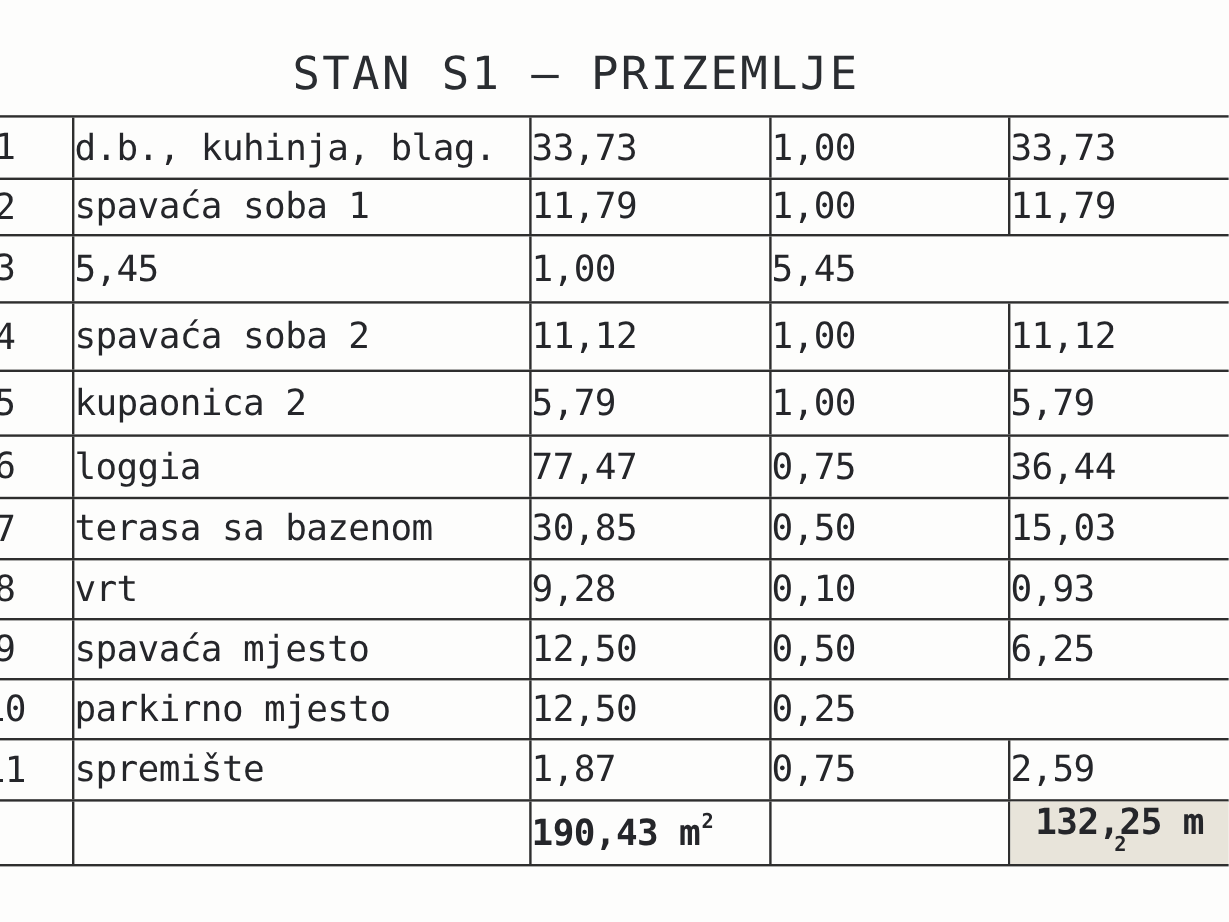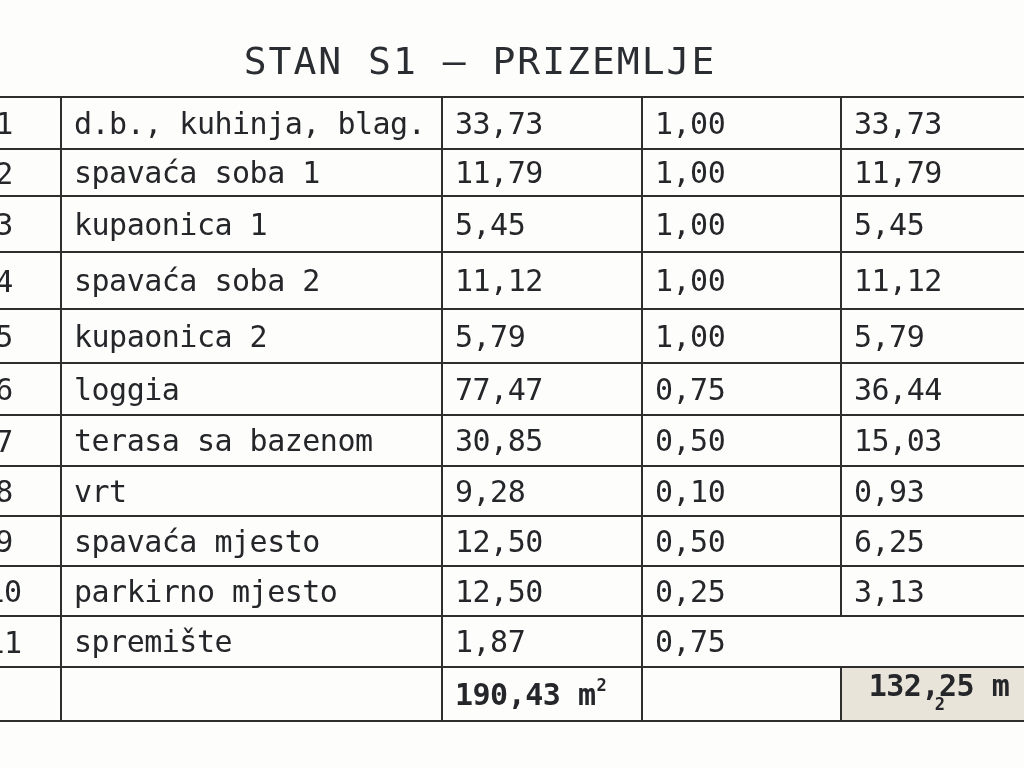--- a/index.html
+++ b/index.html
@@ -51,21 +51,21 @@
   .row:nth-child(7)  { height: 49px; }
   .row:nth-child(8)  { height: 48px; }
   .row:nth-child(9)  { height: 48px; }
   .row:nth-child(10) { height: 48px; }
   .row:nth-child(11) { height: 49px; }
   .row:nth-child(12) { height: 52px; font-weight: bold; }
   .cell {
     border-right: 2px solid #2e2e2e;
     display: flex;
     align-items: center;
-    padding-left: 12px;
+    padding-left: 0;
     font-size: 30px;
     letter-spacing: -0.5px;
     white-space: nowrap;
     overflow: hidden;
     box-sizing: border-box;
   }
   .cell:last-child { border-right: none; }
   .cell-num {
     padding: 0;
     position: relative;
@@ -113,21 +113,20 @@
       <div class="cell">spavaća soba 1</div>
       <div class="cell">11,79</div>
       <div class="cell">1,00</div>
       <div class="cell">11,79</div>
     </div>
 
     <div class="row">
       <div class="cell cell-num">
           <span class="num-text">3</span>
         </div>
-      <div class="cell">kupaonica 1</div>
       <div class="cell">5,45</div>
       <div class="cell">1,00</div>
       <div class="cell">5,45</div>
     </div>
 
     <div class="row">
       <div class="cell cell-num">
           <span class="num-text">4</span>
         </div>
       <div class="cell">spavaća soba 2</div>
@@ -186,30 +185,30 @@
       <div class="cell">6,25</div>
     </div>
 
     <div class="row">
       <div class="cell cell-num">
           <span class="num-text">10</span>
         </div>
       <div class="cell">parkirno mjesto</div>
       <div class="cell">12,50</div>
       <div class="cell">0,25</div>
-      <div class="cell">3,13</div>
     </div>
 
     <div class="row">
       <div class="cell cell-num">
           <span class="num-text">11</span>
         </div>
       <div class="cell">spremište</div>
       <div class="cell">1,87</div>
       <div class="cell">0,75</div>
+      <div class="cell">2,59</div>
     </div>
 
     <div class="row">
       <div class="cell cell-num"></div>
       <div class="cell"></div>
       <div class="cell">
           <span>190,43 m</span>
           <span class="sup">2</span>
         </div>
       <div class="cell"></div>

